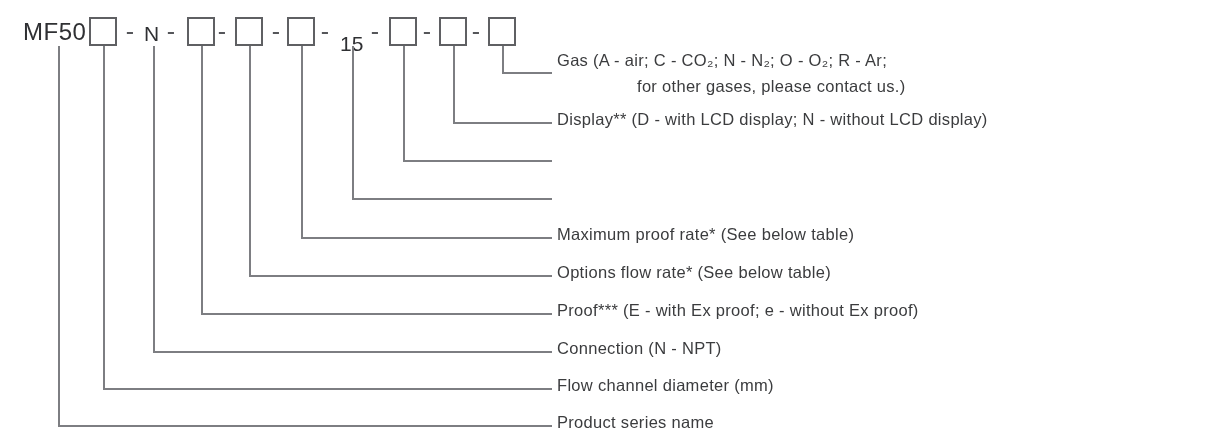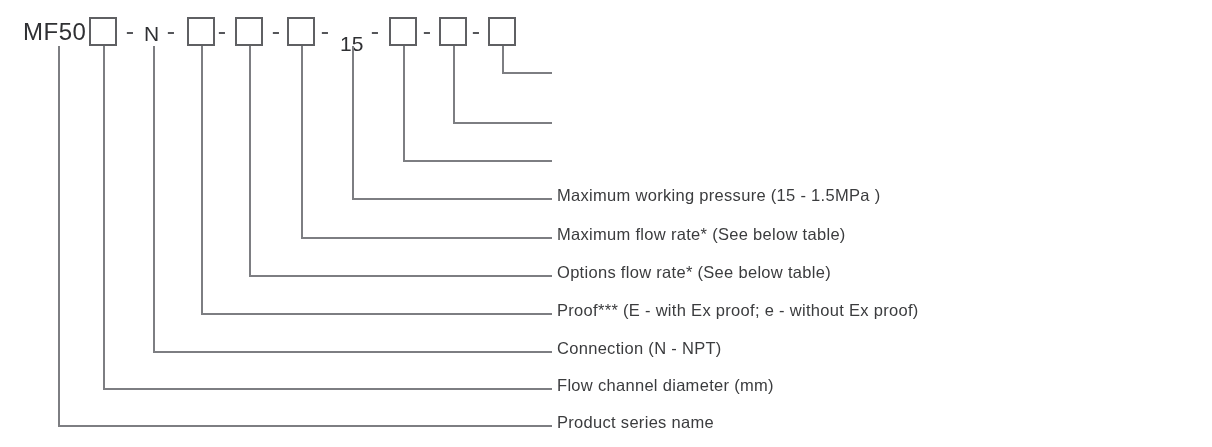--- a/index.html
+++ b/index.html
@@ -86,21 +86,25 @@
   <div class="abs connector" style="left:453px;top:46px;width:99px;height:78px"></div>
   <div class="abs connector" style="left:403px;top:46px;width:149px;height:116px"></div>
   <div class="abs connector" style="left:352px;top:46px;width:200px;height:154px"></div>
   <div class="abs connector" style="left:301px;top:46px;width:251px;height:193px"></div>
   <div class="abs connector" style="left:249px;top:46px;width:303px;height:231px"></div>
   <div class="abs connector" style="left:201px;top:46px;width:351px;height:269px"></div>
   <div class="abs connector" style="left:153px;top:46px;width:399px;height:307px"></div>
   <div class="abs connector" style="left:103px;top:46px;width:449px;height:344px"></div>
   <div class="abs connector" style="left:58px;top:46px;width:494px;height:381px"></div>
 
-  <div class="abs label" style="top:184px">Maximum working pressure (15 - 1.5MPa )</div>
-  <div class="abs label" style="top:223px">Maximum flow rate* (See below table)</div>
+  <div class="abs label two-line" style="top:47px">
+    <span class="l1">Gas (A - air; C - CO₂; N - N₂; O - O₂; R - Ar;</span>
+    <span class="l2">for other gases, please contact us.)</span>
+  </div>
+  <div class="abs label" style="top:108px">Display** (D - with LCD display; N - without LCD display)</div>
+  <div class="abs label" style="top:223px">Maximum proof rate* (See below table)</div>
   <div class="abs label" style="top:261px">Options flow rate* (See below table)</div>
   <div class="abs label" style="top:299px">Proof*** (E - with Ex proof; e - without Ex proof)</div>
   <div class="abs label" style="top:374px">Flow channel diameter (mm)</div>
   <div class="abs label" style="top:337px">Connection (N - NPT)</div>
   <div class="abs label" style="top:411px">Product series name</div>
 
 </div>
 
 </body></html>

